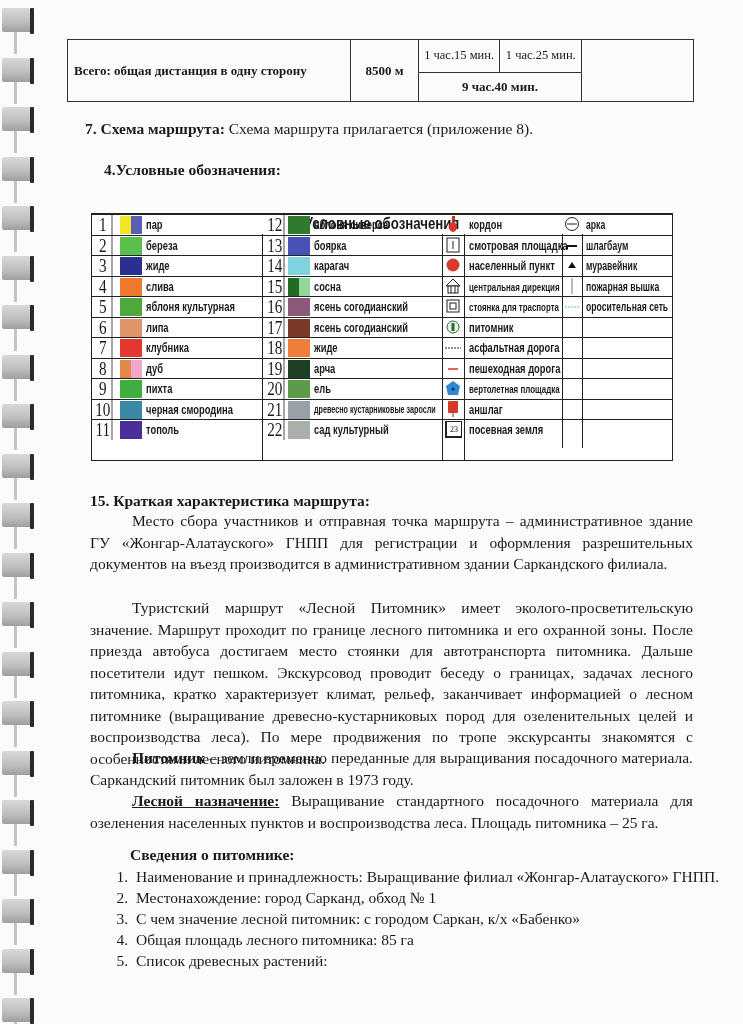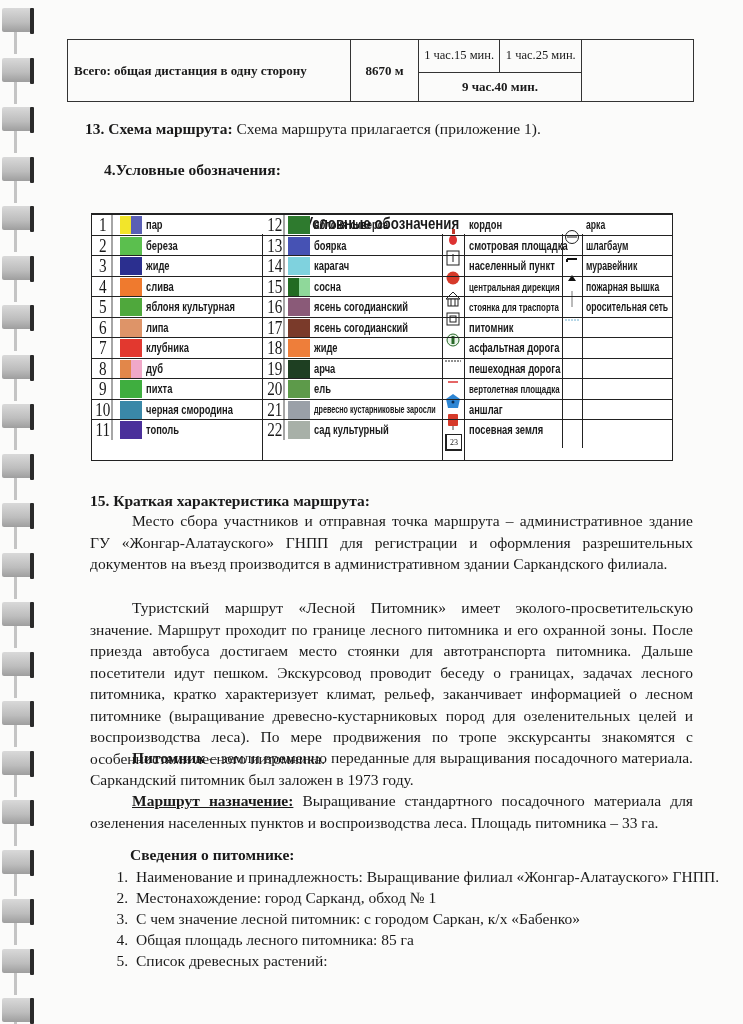--- a/index.html
+++ b/index.html
@@ -38,21 +38,21 @@
   }
   .lrow { position:absolute; left:0; width:580px; height:20px; border-top:1.5px solid #222; }
   .num { position:absolute; width:22px; height:20px; font-size:19px; line-height:20px; text-align:center; border-right:1px solid #222; font-family:"Liberation Serif", serif; transform:scaleX(0.8); transform-origin:left; }
   .sw { position:absolute; top:1px; width:22px; height:18px; }
   .lbl {
     position:absolute; height:20px; line-height:20px; font-size:13px; font-weight:bold;
     font-family:"Liberation Sans", sans-serif; white-space:nowrap;
     transform:scaleX(0.72); transform-origin:left center;
   }
   .vline { position:absolute; top:20px; width:1px; height:226px; background:#222; }
-  .sym { position:absolute; top:14px; width:16px; height:16px; }
+  .sym { position:absolute; top:1px; width:16px; height:16px; }
 
   .para { position:absolute; left:90px; width:603px; font-size:15.5px; line-height:21.5px; text-align:justify; }
   .indent { text-indent:42px; }
   ol.info { position:absolute; left:108px; top:860px; width:590px; margin:0; padding-left:24px; font-size:15.5px; line-height:21px; }
   ol.info li { padding-left:4px; }
 </style>
 </head>
 <body>
 
 <div class="spiral" id="spiral">
@@ -160,33 +160,33 @@
       <div class="loop"></div>
       <div class="edge"></div>
       <div class="wire"></div>
     </div>
   </div>
 
 <table class="top-table">
   <tbody>
       <tr style="height:32px;">
     <td rowspan="2" class="bold" style="width:274px; text-align:left; padding-left:6px;">Всего: общая дистанция в одну сторону</td>
-    <td rowspan="2" class="bold" style="width:66px;">8670 м</td>
+    <td rowspan="2" class="bold" style="width:66px;">8500 м</td>
     <td class="small" style="width:80px;">1 час.15 мин.</td>
     <td class="small" style="width:80px;">1 час.25 мин.</td>
     <td rowspan="2" style="width:110px;"></td>
   </tr>
   <tr style="height:29px;">
     <td colspan="2" class="bold">9 час.40 мин.</td>
   </tr>
 </tbody>
   </table>
 
 <div class="sec" style="left:85px; top:120px;">
-  <b>13. Схема маршрута:</b><span> Схема маршрута прилагается (приложение 1).</span>
+  <b>7. Схема маршрута:</b><span> Схема маршрута прилагается (приложение 8).</span>
 </div>
 
 <div class="sec" style="left:104px; top:161px; font-weight:bold;">4.Условные обозначения:</div>
 
 <div class="legend" id="legend">
   <div class="legend-title">Условные обозначения</div>
   <div class="vline" style="left:170px;"></div>
   <div class="vline" style="left:350px;"></div>
   <div class="vline" style="left:372px;"></div>
   <div class="vline" style="left:470px; height:214px;"></div>
@@ -430,21 +430,21 @@
         <div class="sym" style="left: 353px; border-width: 1px 1px 2px 2px; border-style: solid; border-color: rgb(34, 34, 34); border-image: initial; font-size: 8px; text-align: center; line-height: 16px; width: 14px; height: 14px;">23</div>
         <div class="lbl" style="left: 377px;">посевная земля</div>
       </div>
     </div>
 </div>
 
 <div class="sec" style="left:90px; top:492px; font-weight:bold;">15. Краткая характеристика маршрута:</div>
 <div class="para indent" style="top:510px;">Место сбора участников и отправная точка маршрута – административное здание ГУ «Жонгар-Алатауского» ГНПП для регистрации и оформления разрешительных документов на въезд производится в административном здании Саркандского филиала.</div>
 <div class="para indent" style="top:597px;">Туристский маршрут «Лесной Питомник» имеет эколого-просветительскую значение. Маршрут проходит по границе лесного питомника и его охранной зоны. После приезда автобуса достигаем место стоянки для автотранспорта питомника. Дальше посетители идут пешком. Экскурсовод проводит беседу о границах, задачах лесного питомника, кратко характеризует климат, рельеф, заканчивает информацией о лесном питомнике (выращивание древесно-кустарниковых пород для озеленительных целей и воспроизводства леса). По мере продвижения по тропе экскурсанты знакомятся с особенностями лесного питомника.</div>
 <div class="para indent" style="top:747px;"><b>Питомник</b><span> – земли временно переданные для выращивания посадочного материала. Саркандский питомник был заложен в 1973 году.</span></div>
-<div class="para indent" style="top:790px;"><b style="text-decoration:underline;">Маршрут назначение:</b><span>  Выращивание стандартного посадочного материала для озеленения населенных пунктов и воспроизводства леса.  Площадь питомника – 33 га.</span></div>
+<div class="para indent" style="top:790px;"><b style="text-decoration:underline;">Лесной назначение:</b><span>  Выращивание стандартного посадочного материала для озеленения населенных пунктов и воспроизводства леса.  Площадь питомника – 25 га.</span></div>
 <div class="sec" style="left:130px; top:846px; font-weight:bold;">Сведения о питомнике:</div>
 <ol class="info" style="top:866px;">
   <li style="text-align:justify;">Наименование и принадлежность: Выращивание филиал «Жонгар-Алатауского» ГНПП.</li>
   <li>Местонахождение: город Сарканд, обход № 1</li>
   <li>С чем значение лесной питомник: с городом Саркан, к/х «Бабенко»</li>
   <li>Общая площадь лесного питомника: 85 га</li>
   <li>Список древесных растений:</li>
 </ol>
 
 </body></html>

